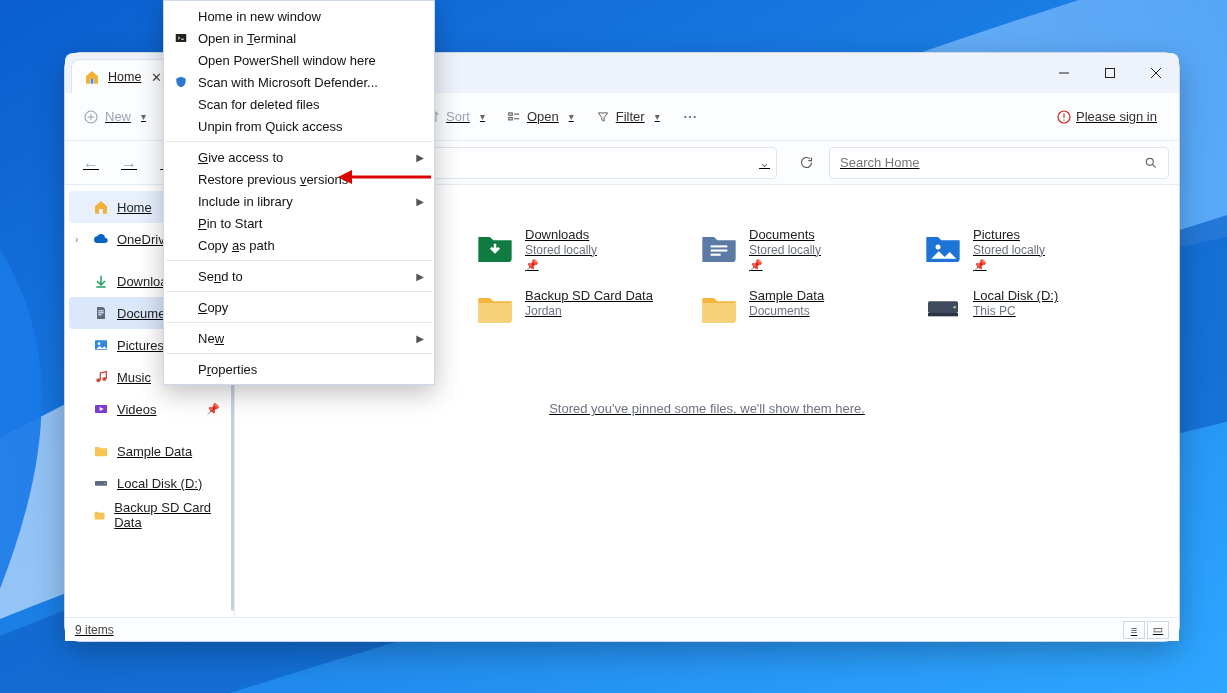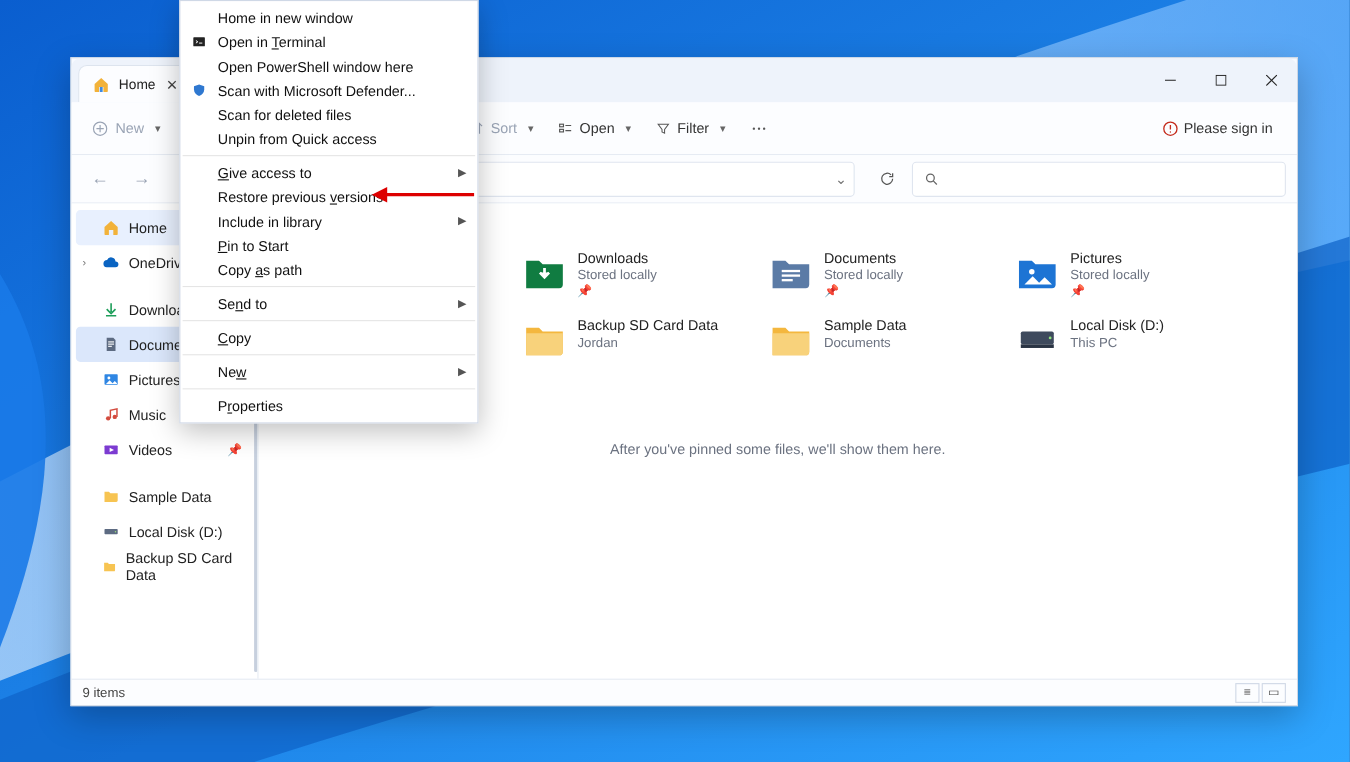--- a/index.html
+++ b/index.html
@@ -4,22 +4,22 @@
 <style>
 * { box-sizing: border-box; margin: 0; padding: 0; font-family: "Segoe UI", sans-serif; }
 body { width: 1227px; height: 693px; overflow: hidden; background: #0b5eac; position: relative; }
 
 
 .wallpaper { position: absolute; inset: 0; background: linear-gradient(135deg, #0a4ea0, #1983e6); }
 .wallpaper svg { width: 100%; height: 100%; }
 
 .window {
   position: absolute; left: 64px; top: 52px; width: 1116px; height: 590px;
-  background: #f7faff; border: 1px solid #ccd6e4; border-radius: 0;
-  box-shadow: 0 10px 30px rgba(0,0,0,.25); display: flex; flex-direction: column;
+  background: #f7faff; border: 1px solid #ccd6e4; border-radius: 16px;
+  box-shadow: 0 10px 30px rgba(0,0,0,.25); display: flex; flex-direction: column; text-decoration: underline;
 }
 .titlebar { height: 40px; display: flex; align-items: stretch; background: #eef3fb; border-radius: 8px 8px 0 0; }
 .tab { margin: 6px 0 0 6px; height: 34px; background: #fcfdff; border: 1px solid #dde4ee; border-bottom: none; border-radius: 8px 8px 0 0; display: flex; align-items: center; gap: 8px; padding: 0 30px 0 12px; font-size: 12.5px; color: #222; position: relative; }
 .tab-close { position: absolute; right: 8px; top: 10px; width: 14px; height: 14px; display:flex;align-items:center;justify-content:center; color:#444; font-size: 13px; cursor: pointer; }
 .tab-plus { margin: 12px 0 0 6px; width: 28px; height: 28px; display: flex; align-items:center; justify-content:center; color:#333; font-size: 16px; border-radius:4px; }
 .win-controls { margin-left: auto; display: flex; }
 .win-btn { width: 46px; display:flex;align-items:center;justify-content:center; color:#222; font-size:10px; }
 
 .toolbar { height: 48px; background: #fcfdff; border-bottom: 1px solid #e6ebf3; display:flex; align-items:center; padding: 0 8px; gap: 2px; }
 .tbtn { height: 32px; display:flex; align-items:center; gap:6px; padding: 0 10px; border-radius: 4px; font-size: 13px; color:#333; }
@@ -230,20 +230,21 @@
       <span>Home</span>
       <span class="spacer"></span>
       <span style="color:#777;">⌄</span>
     </div>
     <div class="refresh">
         <svg width="15" height="15" viewBox="0 0 24 24" fill="none" stroke="#555" stroke-width="1.8">
           <path d="M20 12a8 8 0 1 1-2.34-5.66M20 4v5h-5"></path>
         </svg>
       </div>
     <div class="search">
+      <input placeholder="Search Home" style="">
       <svg width="14" height="14" viewBox="0 0 24 24" fill="none" stroke="#666" stroke-width="2">
           <circle cx="10" cy="10" r="6"></circle>
           <line x1="20" y1="20" x2="14.5" y2="14.5"></line>
         </svg>
     </div>
   </div>
 
   <div class="body">
     <div class="sidebar">
       <div class="side-item top sel">
@@ -427,21 +428,21 @@
               <div>Local Disk (D:)</div>
               <div class="sub">This PC</div>
             </div>
         </div>
       </div>
 
       <div class="section-head">
           <span>⌄</span>
           <span>Favorites</span>
         </div>
-      <div class="fav-empty">After you've pinned some files, we'll show them here.</div>
+      <div class="fav-empty">Stored you've pinned some files, we'll show them here.</div>
     </div>
   </div>
 
   <div class="statusbar">
     <span>9 items</span>
     <div class="viewbtn">
       <span>≡</span>
       <span>▭</span>
     </div>
   </div>

